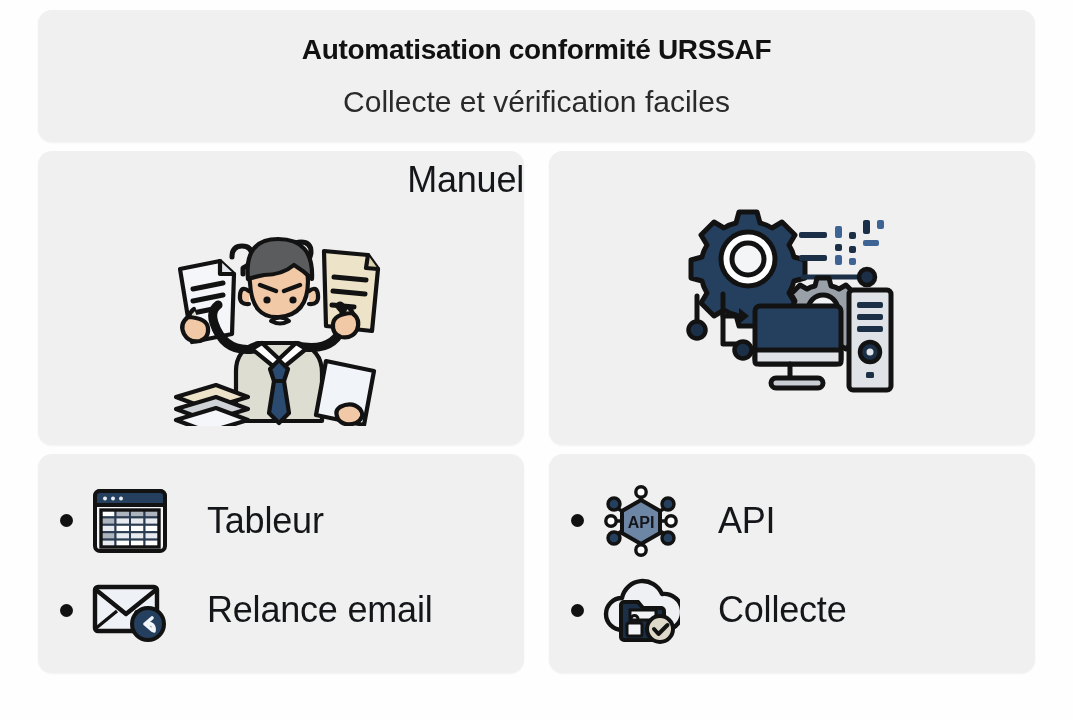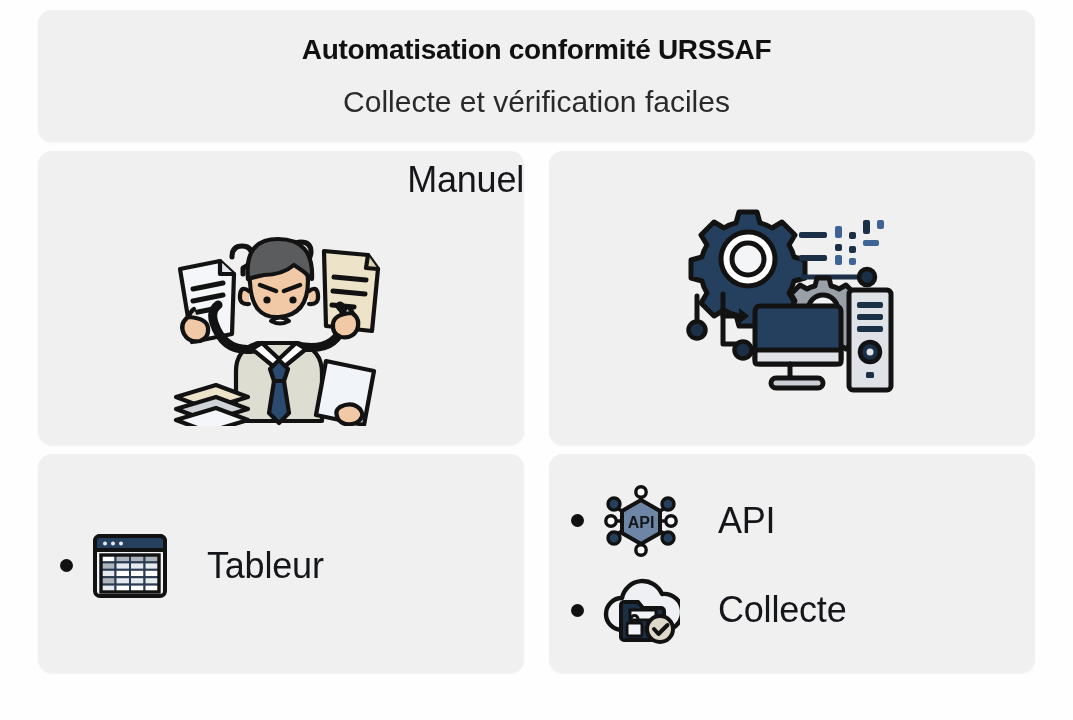--- a/index.html
+++ b/index.html
@@ -214,20 +214,33 @@
                 <rect x="23.5" y="51.6" width="14.5" height="7.4" fill="#ffffff"></rect>
                 <rect x="38" y="51.6" width="14.5" height="7.4" fill="#ffffff"></rect>
                 <rect x="52.5" y="51.6" width="14.5" height="7.4" fill="#ffffff"></rect>
               </g>
               <rect x="9" y="22" width="58" height="37" fill="none" stroke="#121212" stroke-width="3.4"></rect>
             </svg>
           </span>
           <span class="item-label">Tableur</span>
         </div>
 
+        <div class="list-item">
+          <span class="bullet"></span>
+          <span class="item-icon">
+            <svg width="78" height="66" viewBox="0 0 78 66">
+              <rect x="4" y="10" width="62" height="44" rx="3" fill="#eef1f5" stroke="#121212" stroke-width="4.4"></rect>
+              <path d="M4 12 l31 25 l31-25" fill="none" stroke="#121212" stroke-width="4.4" stroke-linejoin="round"></path>
+              <path d="M4 52 l22-18 M66 52 l-22-18" fill="none" stroke="#121212" stroke-width="3.4"></path>
+              <circle cx="57" cy="47" r="16" fill="#25405f" stroke="#121212" stroke-width="4"></circle>
+              <path d="M61 41 l-7 6 l7 6 M54 47 q10-2 9 7" fill="none" stroke="#f2f5f9" stroke-width="3.6" stroke-linecap="round" stroke-linejoin="round"></path>
+            </svg>
+          </span>
+          <span class="item-label">Relance email</span>
+        </div>
 
       </div>
     </div>
 
     <div class="col">
 
       <div class="panel illus-panel">
         <div class="illus">
           <svg width="230" height="200" viewBox="0 0 230 200">
             <g stroke="#121212" stroke-linejoin="round" stroke-linecap="round">

